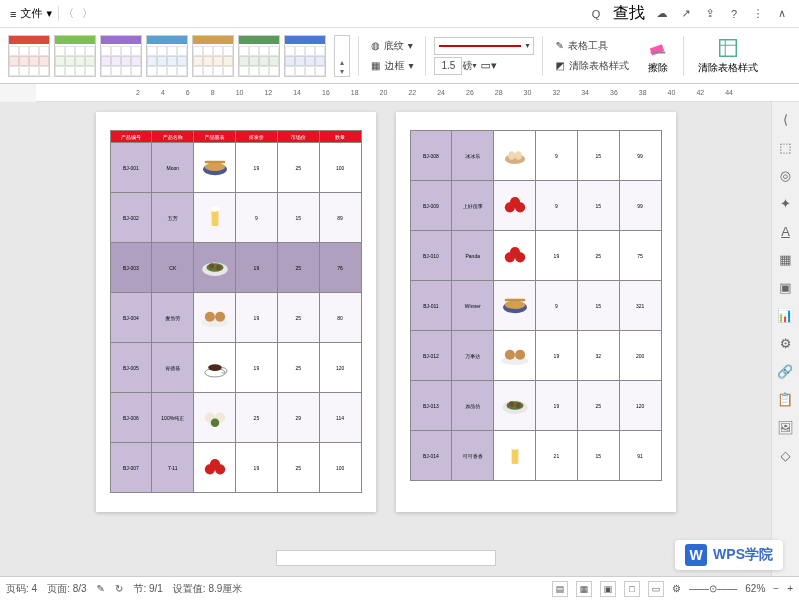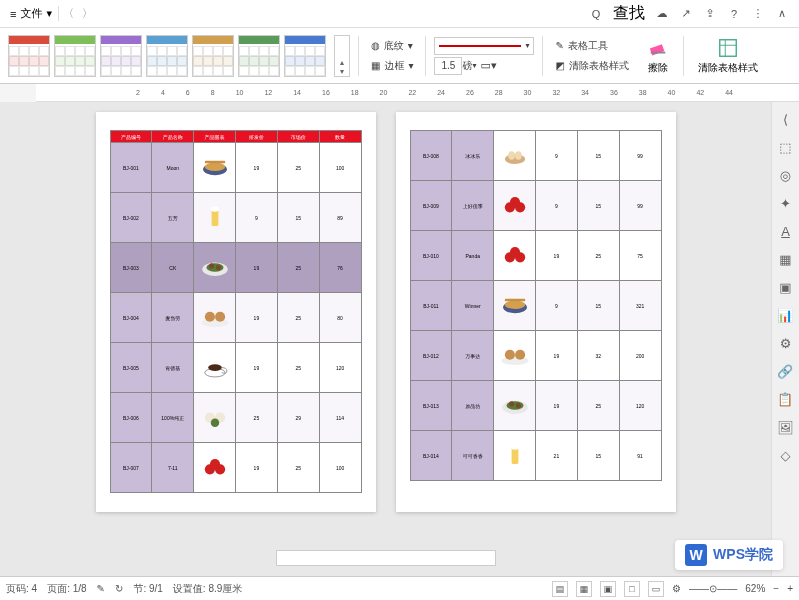--- a/index.html
+++ b/index.html
@@ -483,21 +483,21 @@
   <div class="sicon">📊</div>
   <div class="sicon">⚙</div>
   <div class="sicon">🔗</div>
   <div class="sicon">📋</div>
   <div class="sicon">🖼</div>
   <div class="sicon">◇</div>
 </div>
 
 <div class="statusbar">
   <span>页码: 4</span>
-  <span>页面: 1/8</span>
+  <span>页面: 8/3</span>
   <span>✎</span>
   <span>↻</span>
   <span>节: 9/1</span>
   <span>设置值: 8.9厘米</span>
   <div class="sright">
     <span class="view-btn">▤</span>
     <span class="view-btn">▦</span>
     <span class="view-btn">▣</span>
     <span class="view-btn">□</span>
     <span class="view-btn">▭</span>

